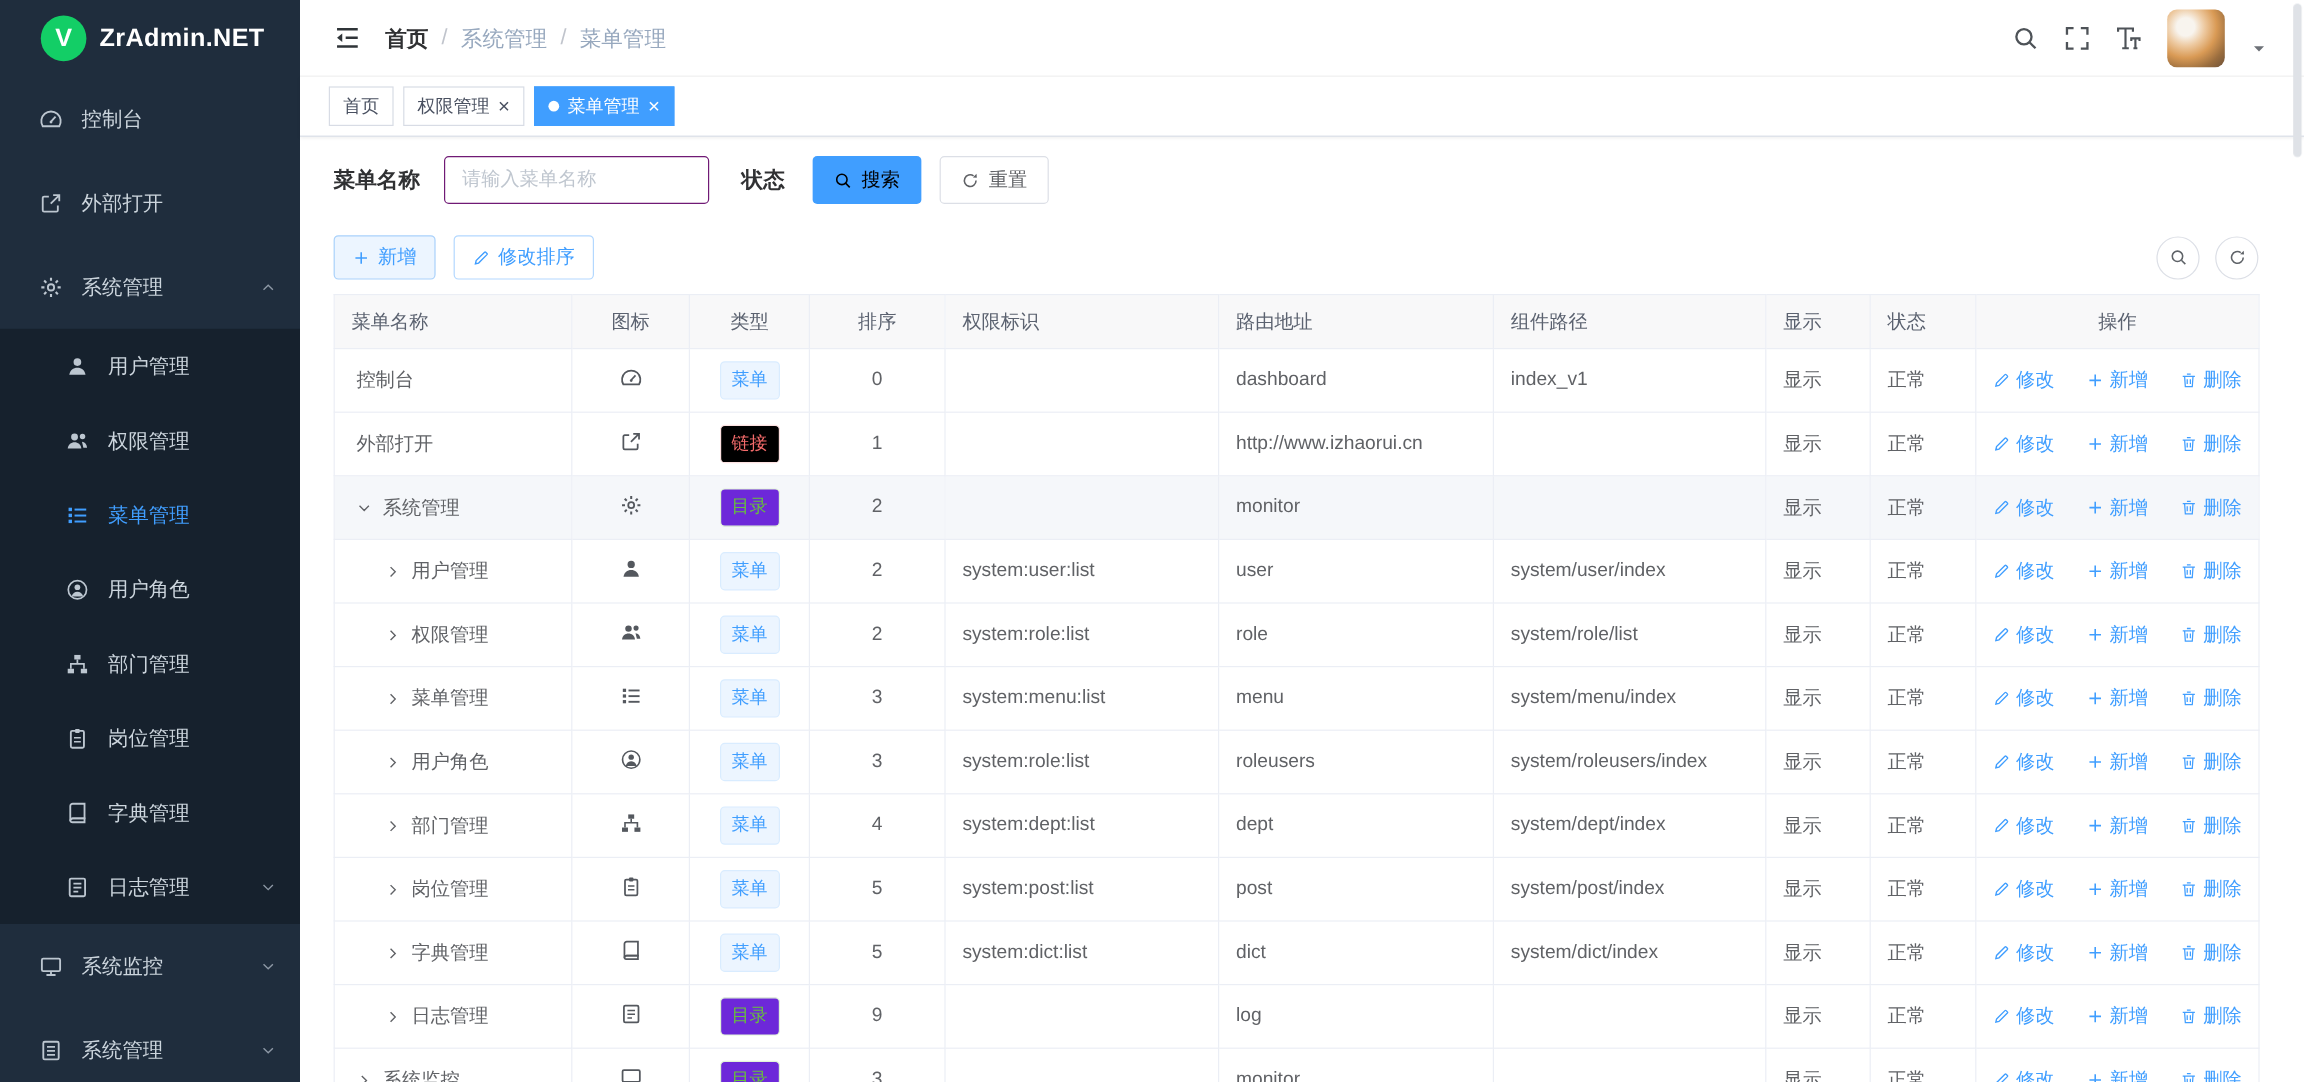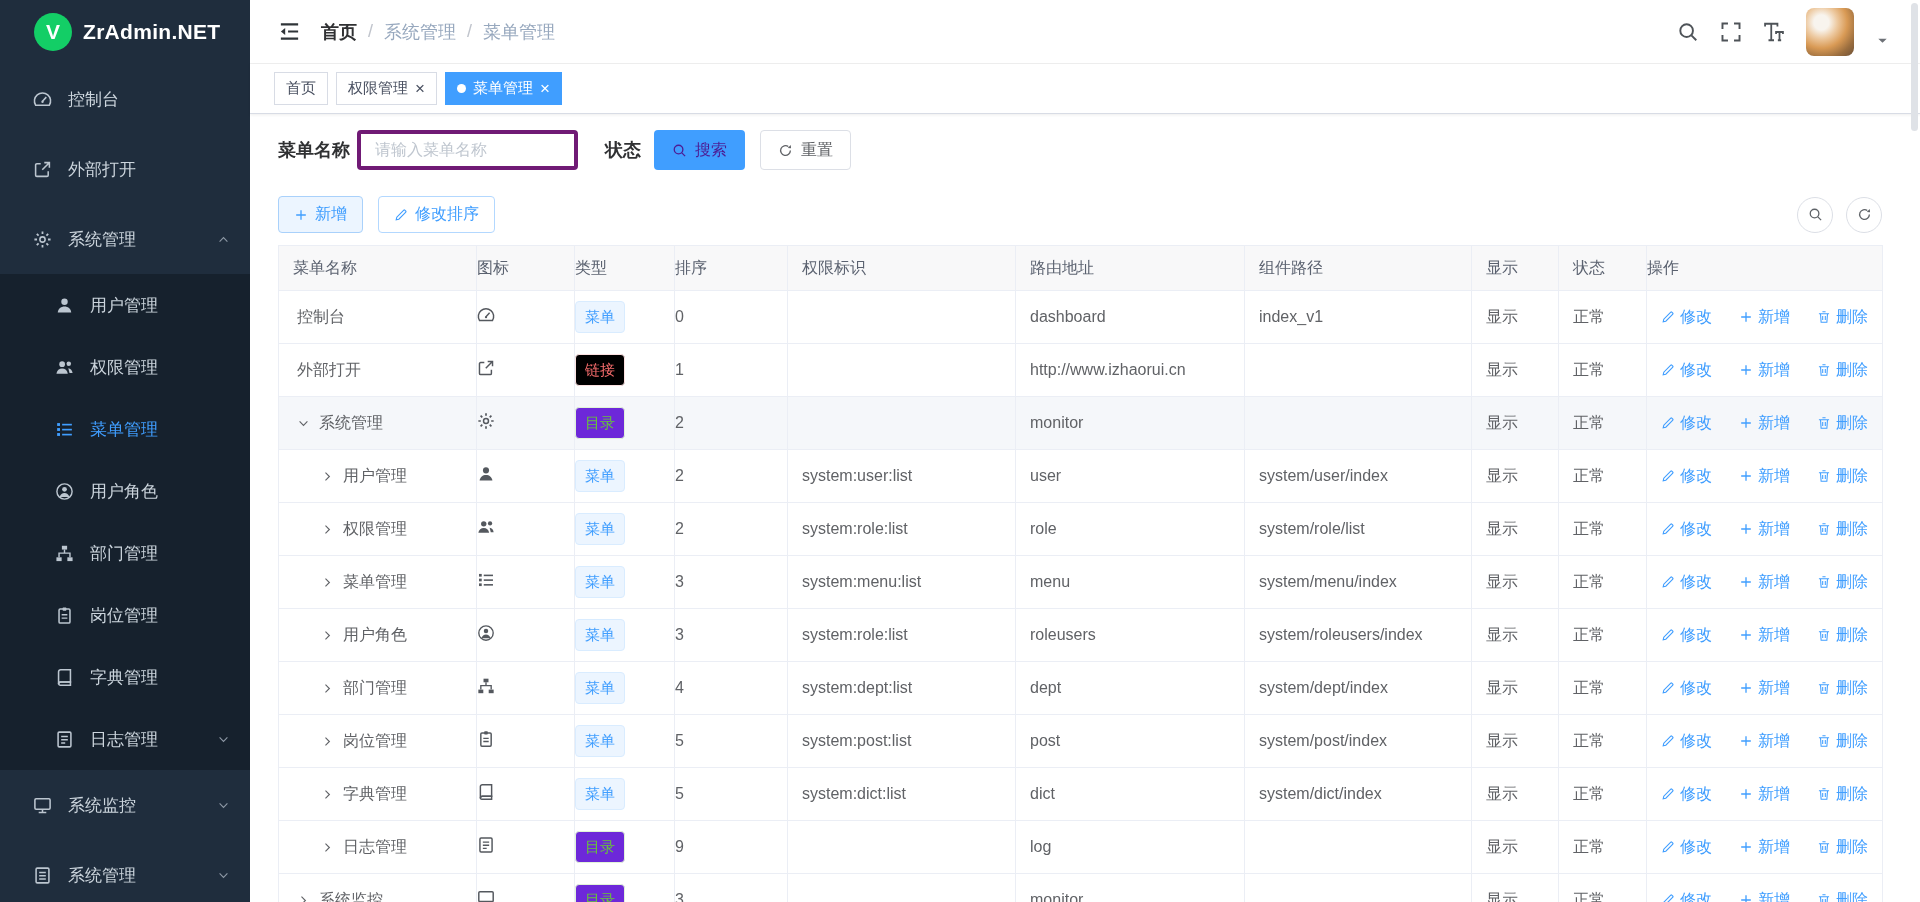--- a/index.html
+++ b/index.html
@@ -39,45 +39,45 @@
   .tab{display:inline-flex;align-items:center;height:33px;padding:0 11px;border:1px solid #d8dce5;margin-right:8px;font-size:15px;color:#495060;background:#fff;cursor:pointer;gap:7px}
   .tab.active{background:#409eff;border-color:#409eff;color:#fff}
   .tab .dot{width:9px;height:9px;border-radius:50%;background:#fff}
   .tab .x{font-size:17px;line-height:1;cursor:pointer}
 
   .content{flex:1;padding:16px 38px 0 28px;overflow:hidden}
 
   
   .filter{display:flex;align-items:center}
   .f-label{font-size:18px;font-weight:700;color:#303133}
-  .f-input{width:221px;height:40px;border:4px solid #701a75;border-radius:4px;padding:0 14px;font-size:16px;color:#606266;outline:none;margin-left:7px;font-family:inherit}
+  .f-input{width:221px;height:40px;border:1px solid #701a75;border-radius:4px;padding:0 14px;font-size:16px;color:#606266;outline:none;margin-left:20px;font-family:inherit}
   .f-input::placeholder{color:#bfc6cf}
   .lbl-status{margin-left:27px}
   .f-select{width:235px;height:40px;border:1px solid #dcdfe6;border-radius:4px;padding:0 13px;display:flex;align-items:center;justify-content:space-between;margin-left:10px;color:#bfc6cf;font-size:16px;cursor:pointer;background:#fff}
   .sel-chev{width:14px;height:14px;color:#c0c4cc}
   .btn{height:40px;border-radius:4px;font-size:16px;display:inline-flex;align-items:center;gap:8px;padding:0 17px;cursor:pointer;border:1px solid transparent;font-family:inherit}
   .btn .bic{width:15px;height:15px}
-  .btn-primary{background:#409eff;color:#4c1d95;margin-left:13px}
+  .btn-primary{background:#409eff;color:#000000;margin-left:23px}
   .btn-default{background:#fff;border-color:#dcdfe6;color:#606266;margin-left:15px}
 
   
   .toolbar{display:flex;align-items:center;margin-top:26px}
   .btn-light{height:37px;background:#ecf5ff;border:1px solid #a9d1fb;color:#409eff;border-radius:4px;font-size:16px;padding:0 15px;display:inline-flex;align-items:center;gap:7px;cursor:pointer;font-family:inherit}
   .btn-lighter{background:#fff;border-color:#b3d8ff;margin-left:15px}
   .btn-light .bic{width:14px;height:14px}
   .tool-right{margin-left:auto;display:flex;gap:13px}
   .circle-btn{width:36px;height:36px;border-radius:50%;border:1px solid #dcdfe6;background:#fff;display:flex;align-items:center;justify-content:center;color:#5f6368;cursor:pointer}
   .circle-btn .bic{width:15px;height:15px}
 
   
   .tbl{width:100%;margin-top:12px;border-collapse:collapse;table-layout:fixed}
   .tbl th,.tbl td{border:1px solid #ebeef5;font-size:16px;text-align:left;padding:0 14px;overflow:hidden;white-space:nowrap}
   .tbl th{background:#f8f8f9;height:45px;color:#5b6270;font-weight:500}
   .tbl td{height:52px;color:#606266;background-clip:padding-box}
-  .tbl .c{text-align:left;padding:0}
+  .tbl .c{text-align:center;padding:0}
   .tbl td:first-child{padding:0}
   .row-hl td{background:#f5f7fa}
   .name-cell{display:flex;align-items:center;height:52px}
   .arrow{width:13px;height:13px;color:#606266;margin-right:9px;flex:none;cursor:pointer}
   .cell-ic{width:18px;height:18px;color:#54585e;display:inline-block}
   .tag{display:inline-block;padding:4px 9px;border-radius:4px;font-size:15px;line-height:1.45;border:1px solid}
   .tag-menu{color:#409eff;background:#ecf5ff;border-color:#d9ecff}
   .tag-link{color:#f56c6c;background:#000000;border-color:#fde2e2}
   .tag-dir{color:#67c23a;background:#6d28d9;border-color:#e1f3d8}
   .ops{display:flex;justify-content:space-between;align-items:center;gap:15px}

